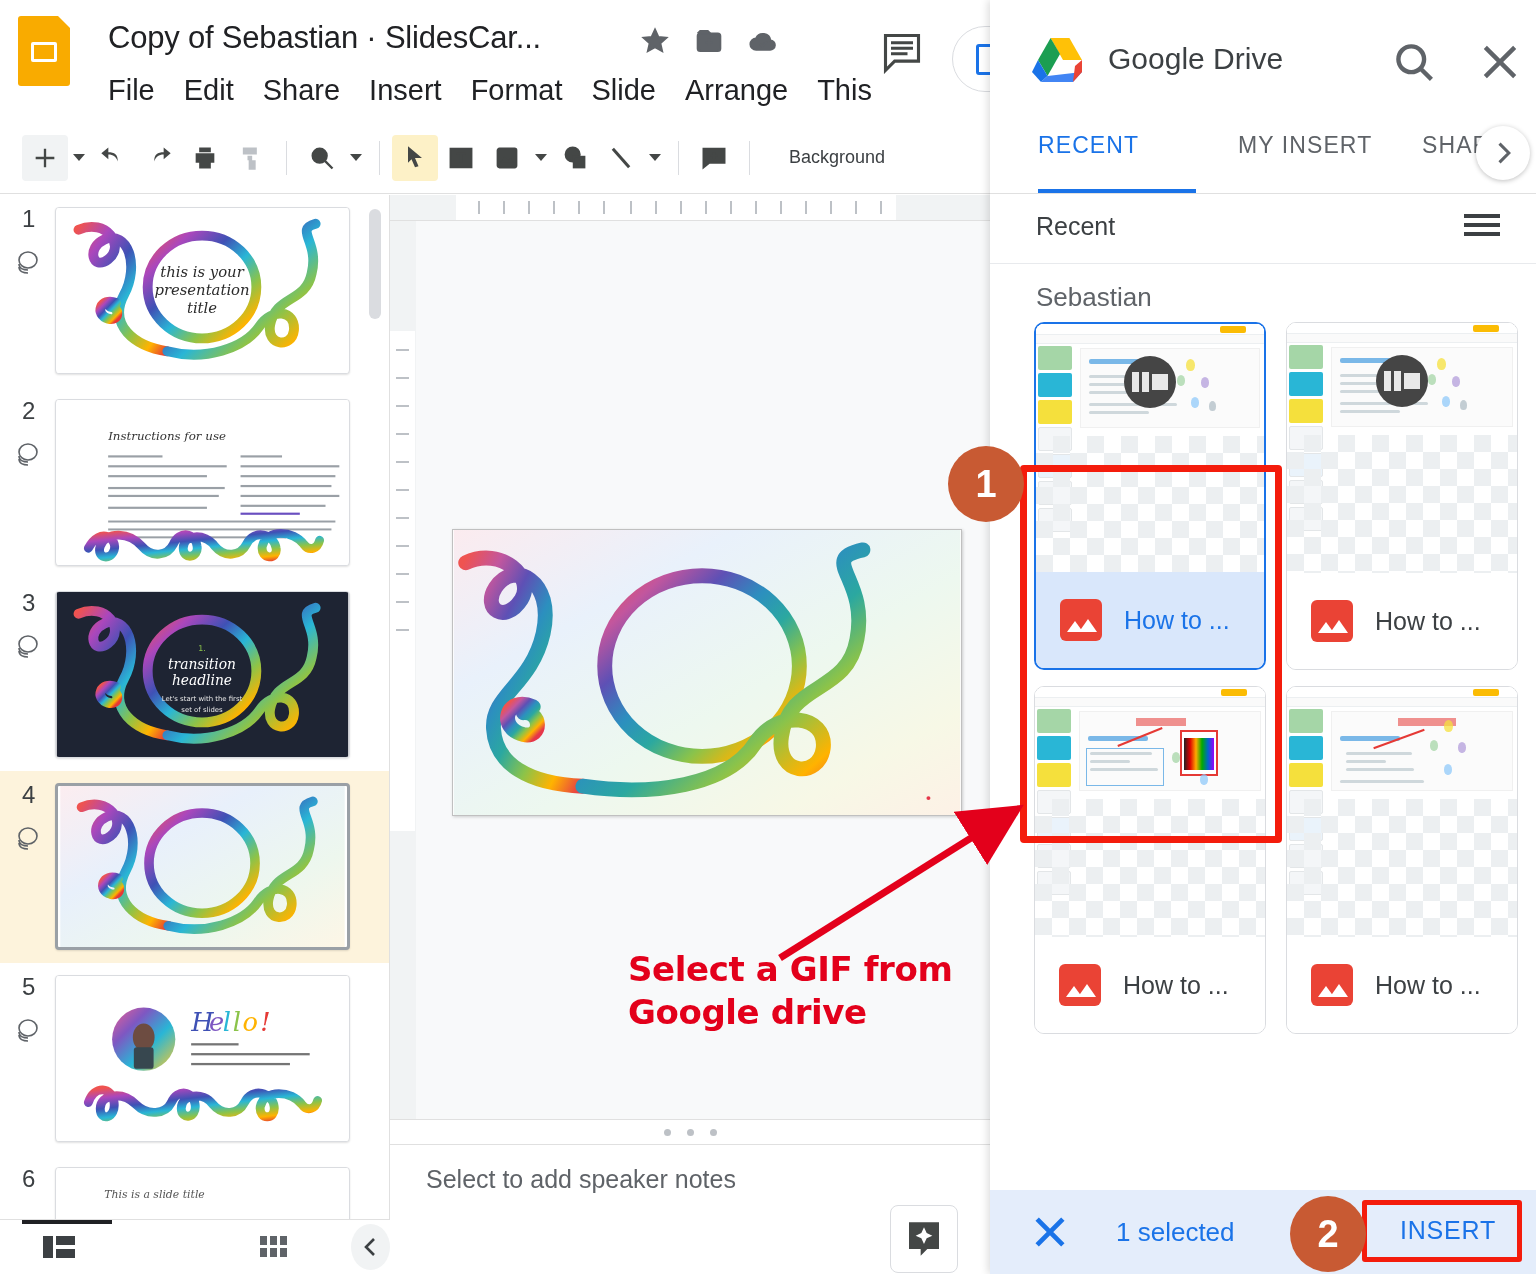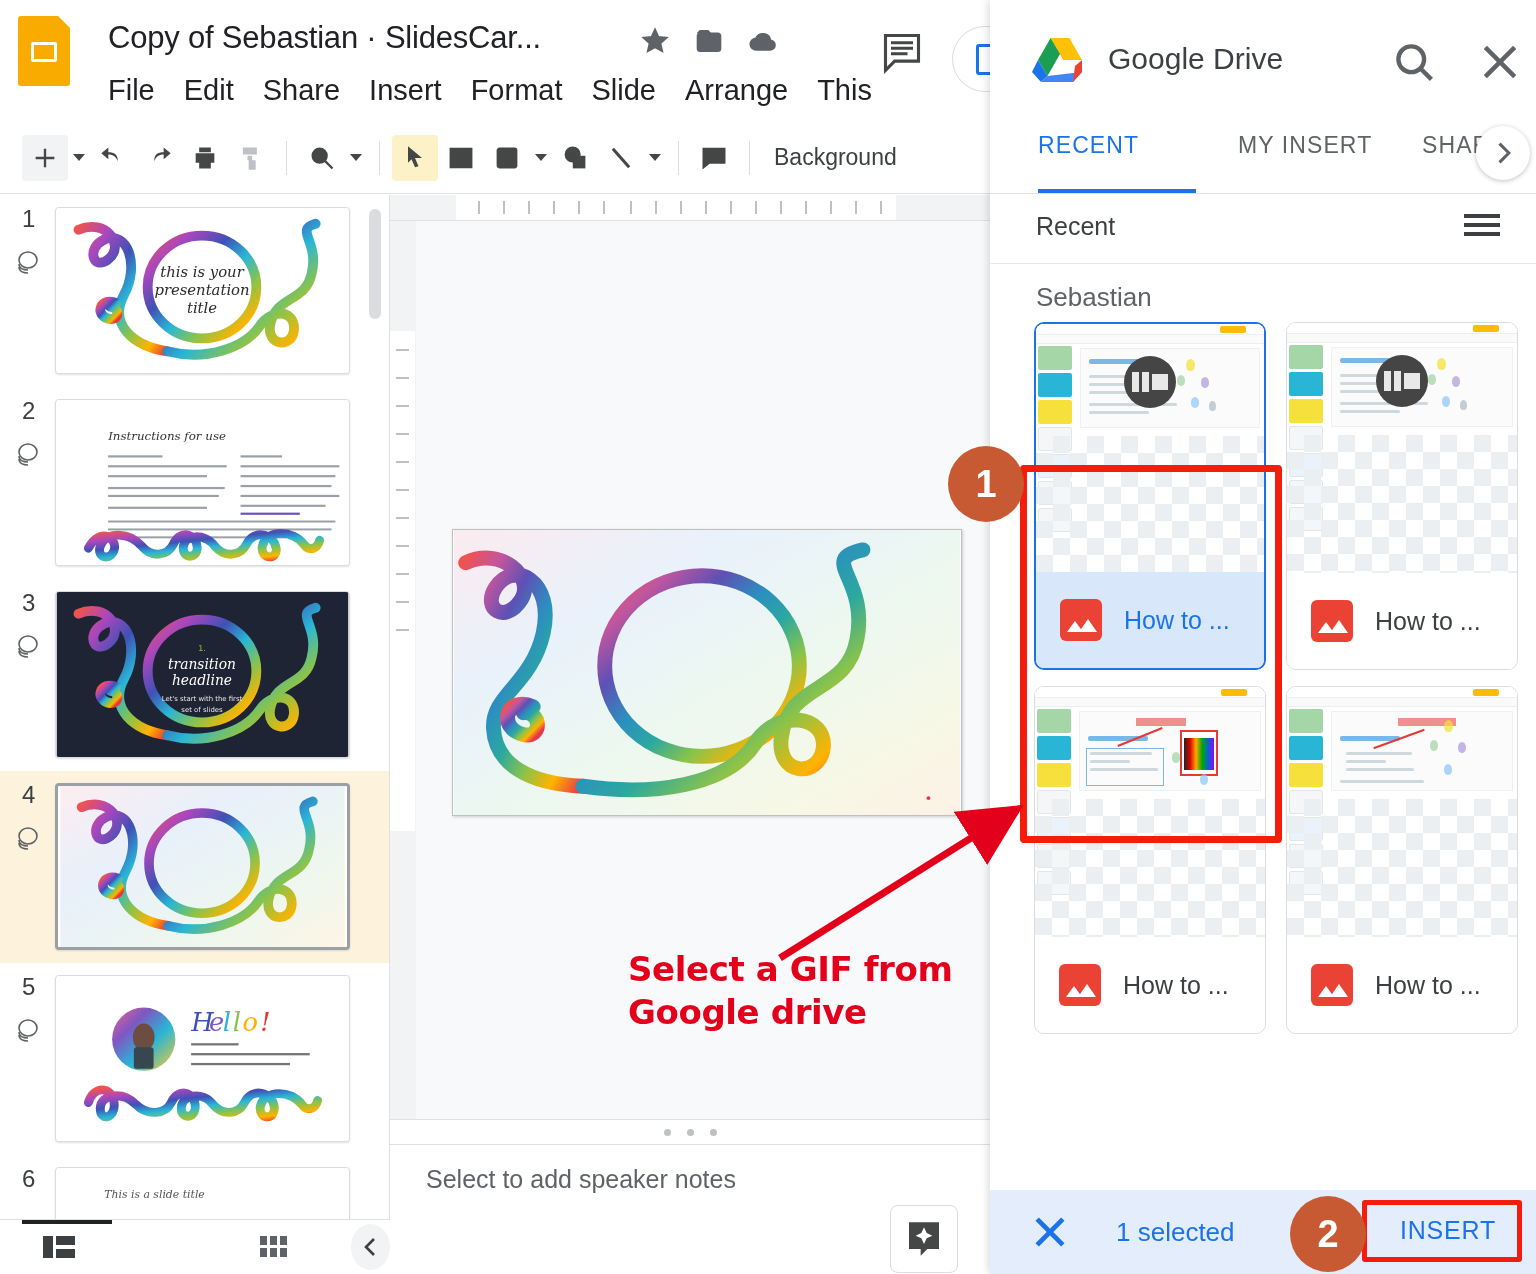--- a/index.html
+++ b/index.html
@@ -86,21 +86,21 @@
     display: flex; align-items: center; padding-left: 22px; gap: 0;
   }
   .tbtn { width: 46px; height: 46px; display:flex; align-items:center; justify-content:center; cursor:pointer; border-radius: 4px; }
   .tbtn svg { fill: #444746; }
   .tbtn.greyed svg { fill: #bdc1c6; }
   .tbtn.highlighted { background: #FDF1C7; }
   .tbtn.newhl { background: #f1f3f4; }
   .tsep { width: 1px; height: 34px; background: #dadce0; margin: 0 12px; }
   .tcaret { width: 22px; height: 46px; display:flex;align-items:center;justify-content:center;cursor:pointer; }
   .tcaret i { width:0;height:0;border-left:6px solid transparent;border-right:6px solid transparent;border-top:7px solid #444746; display:block;}
-  .bg-label { font-size: 23px; color: #3c4043; margin-left: 12px; white-space: nowrap; cursor: pointer; }
+  .bg-label { font-size: 18px; color: #3c4043; margin-left: 27px; white-space: nowrap; cursor: pointer; }
 
   
   .filmstrip {
     position: absolute; left: 0; top: 195px; width: 390px; height: 1024px;
     background: #fff; border-right: 1px solid #e0e0e0; overflow: hidden;
   }
   .thumb-row { position: relative; height: 192px; }
   .thumb-row.selected { background: #FDF3DC; }
   .thumb-num { position: absolute; left: 22px; top: 10px; font-size: 24px; color: #3c4043; }
   .thumb-layers { position: absolute; left: 12px; top: 52px; width: 34px; height: 30px; }

